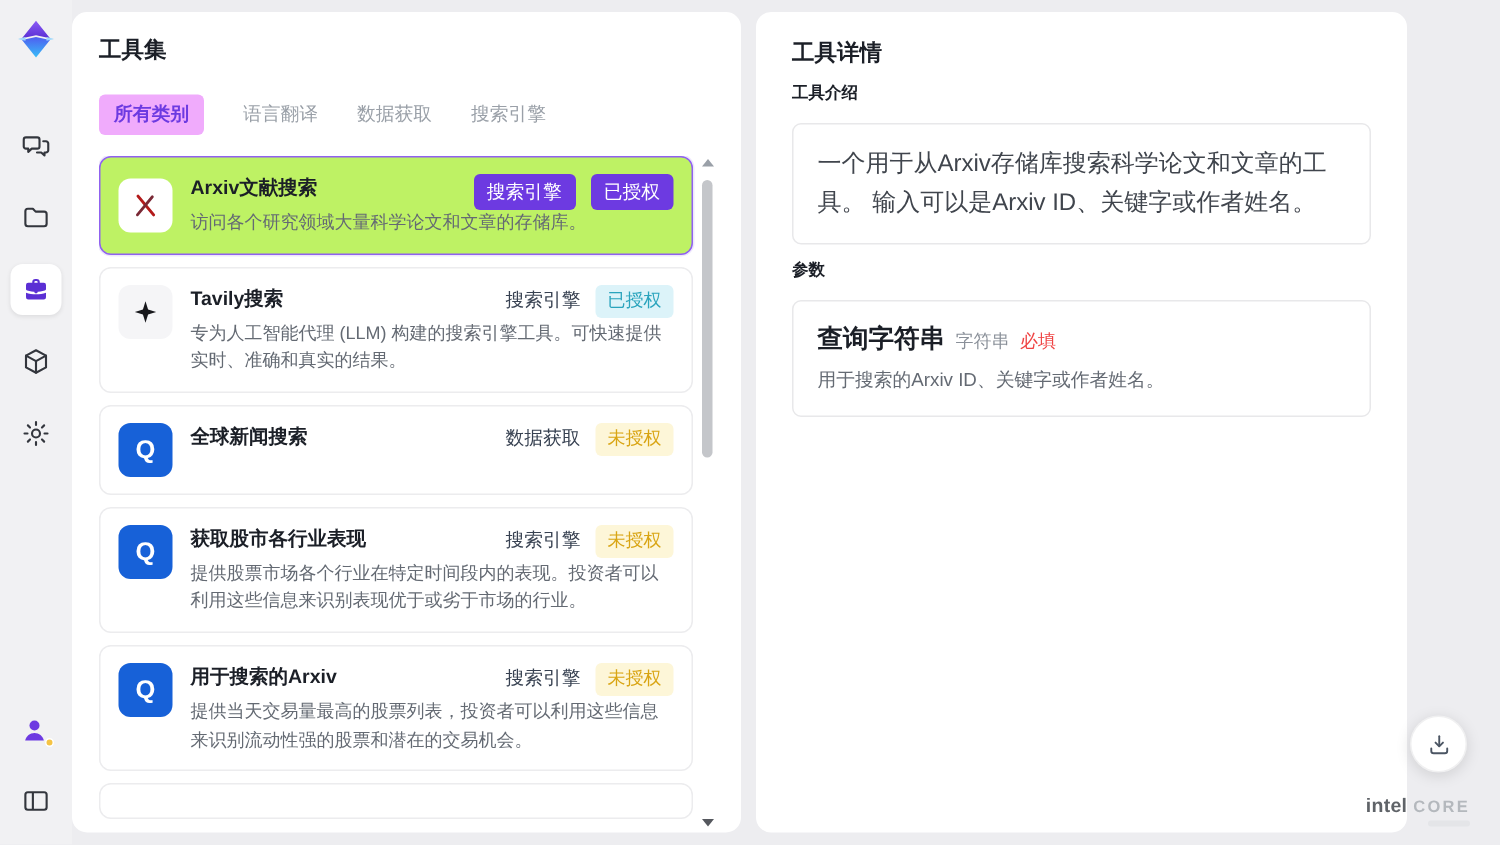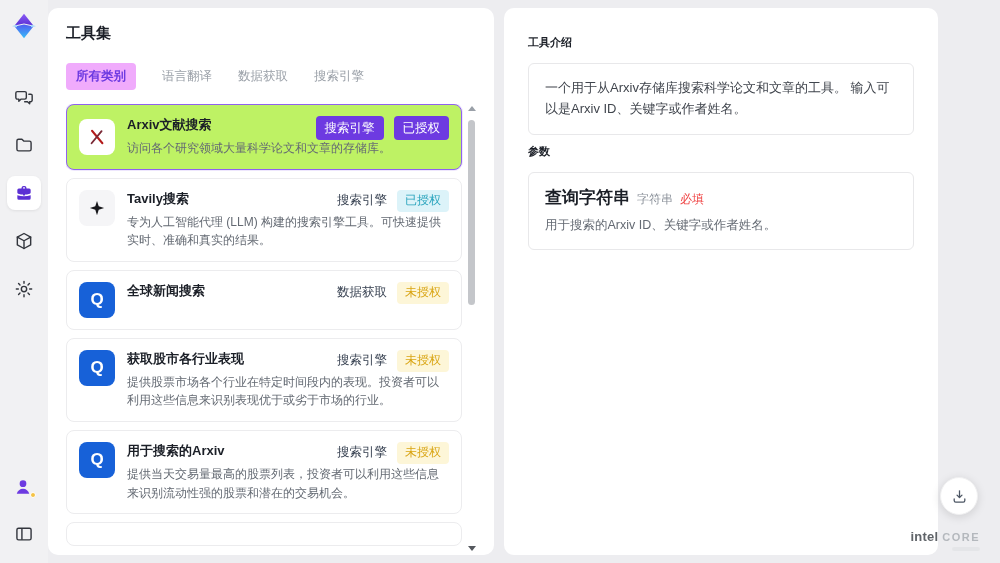--- a/index.html
+++ b/index.html
@@ -57,21 +57,21 @@
   
   .sbar { position:absolute; top:2px; right:0; bottom:4px; width:10px; }
   .sbar-up, .sbar-down { position:absolute; left:2px; width:0; height:0; border-left:4px solid transparent; border-right:4px solid transparent; }
   .sbar-up { top:0; border-bottom:5px solid #9aa0a8; }
   .sbar-down { bottom:0; border-top:5px solid #55585e; }
   .sbar-thumb { position:absolute; left:2px; top:14px; width:7px; height:185px; background:#c4c6ca; border-radius:4px; }
 
   
   .dtl-title { font-size:15px; font-weight:700; }
   .sec-head { font-size:11px; font-weight:700; margin-top:9px; }
-  .dtl-box { margin-top:13px; border:1px solid #e8e8ea; border-radius:6px; padding:14px 16px; font-size:13px; color:#40454d; line-height:1.6; }
+  .dtl-box { margin-top:13px; border:1px solid #e8e8ea; border-radius:6px; padding:14px 16px; font-size:16px; color:#40454d; line-height:1.6; }
   .param-box { margin-top:13px; border:1px solid #e8e8ea; border-radius:6px; padding:13px 16px 15px; }
   .param-row { display:flex; align-items:baseline; gap:7px; }
   .param-name { font-size:17px; font-weight:700; }
   .param-type { font-size:12px; color:#8a9099; }
   .param-req { font-size:12px; color:#ef4444; }
   .param-desc { margin-top:8px; font-size:12.5px; color:#646a73; }
 
   
   .fab { position:absolute; right:22px; bottom:48px; width:38px; height:38px; border-radius:50%; background:#fff; border:1px solid #f0f0f1; box-shadow:0 2px 10px rgba(0,0,0,.13); display:flex; align-items:center; justify-content:center; cursor:pointer; z-index:6; }
   .brand { position:absolute; right:20px; bottom:12px; text-align:right; z-index:6; }
@@ -249,20 +249,21 @@
   </div>
         <div class="sbar">
         <span class="sbar-up"></span>
         <span class="sbar-thumb"></span>
         <span class="sbar-down"></span>
       </div>
     </div>
   </div>
 
   <div class="panel panel-right">
+    <div class="dtl-title">工具详情</div>
     <div class="sec-head">工具介绍</div>
     <div class="dtl-box">一个用于从Arxiv存储库搜索科学论文和文章的工具。 输入可以是Arxiv ID、关键字或作者姓名。</div>
     <div class="sec-head">参数</div>
     <div id="params-list">
         <div class="param-box">
     <div class="param-row">
       <span class="param-name">查询字符串</span>
       <span class="param-type">字符串</span>
       <span class="param-req">必填</span>
     </div>

